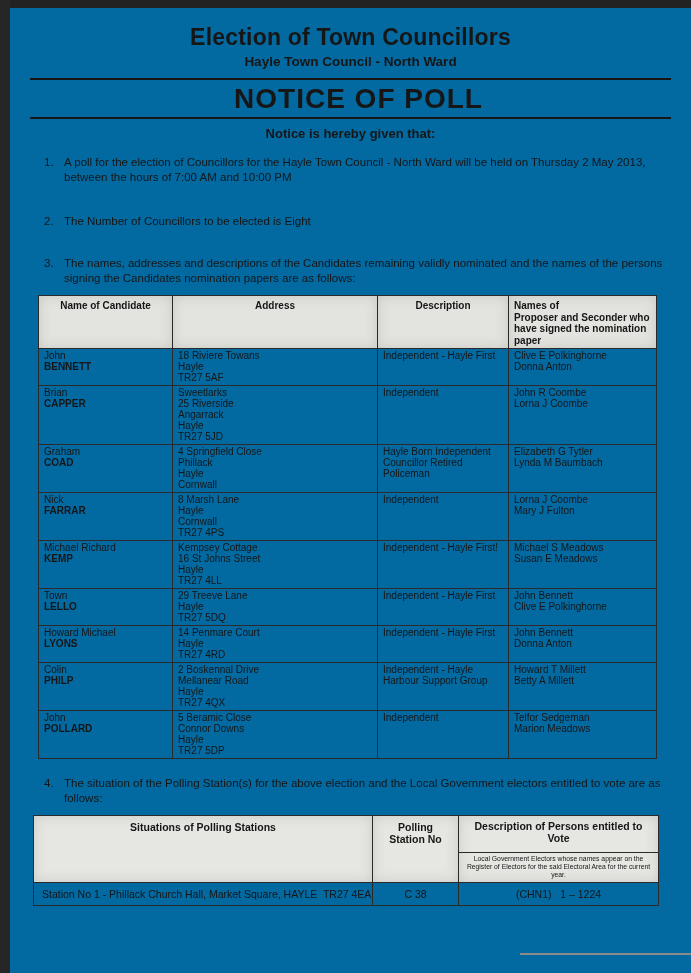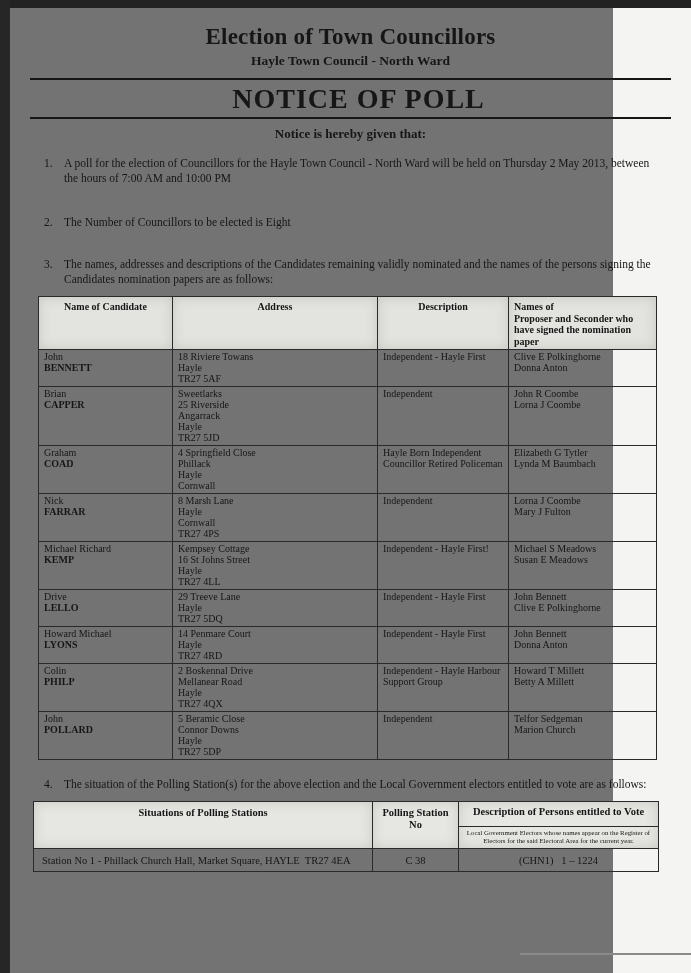--- a/index.html
+++ b/index.html
@@ -1,20 +1,20 @@
 <!DOCTYPE html>
 <html><head>
 <meta charset="utf-8">
 <style>
   html,body{margin:0;padding:0;}
   body{
     width:691px;height:973px;background:#f4f4f2;position:relative;
     font-family:"Liberation Sans", sans-serif;color:#161616;overflow:hidden;
   }
-  .page{position:absolute;left:0;top:0;width:613px;height:973px;background:#737373;font-family:Liberation Serif, serif;}
+  .page{position:absolute;left:0;top:0;width:691px;height:973px;background:#0369a1;}
   .scan-top{position:absolute;left:0;top:0;width:691px;height:8px;background:#222;}
   .scan-left{position:absolute;left:0;top:0;width:10px;height:973px;background:#262626;}
   .content{position:absolute;left:10px;top:8px;width:681px;}
 
   
   .hdr{text-align:center;padding-top:16px;}
   .title1{font-size:23px;font-weight:bold;letter-spacing:.2px;}
   .title2{font-size:13.5px;font-weight:bold;margin-top:3px;}
   .rule{height:2px;background:#161616;margin:0 20px;}
   .rule.r1{margin-top:9px;}
@@ -192,21 +192,21 @@
               <div>TR27 4LL</div>
             </td>
         <td>Independent - Hayle First!</td>
         <td>
               <div>Michael S Meadows</div>
               <div>Susan E Meadows</div>
             </td>
       </tr>
       <tr>
         <td>
-              <div>Drive</div>
+              <div>Town</div>
               <div class="surname">LELLO</div>
             </td>
         <td>
               <div>29 Treeve Lane</div>
               <div>Hayle</div>
               <div>TR27 5DQ</div>
             </td>
         <td>Independent - Hayle First</td>
         <td>
               <div>John Bennett</div>
@@ -253,21 +253,21 @@
             </td>
         <td>
               <div>5 Beramic Close</div>
               <div>Connor Downs</div>
               <div>Hayle</div>
               <div>TR27 5DP</div>
             </td>
         <td>Independent</td>
         <td>
               <div>Telfor Sedgeman</div>
-              <div>Marion Church</div>
+              <div>Marion Meadows</div>
             </td>
       </tr>
     </tbody>
       </table>
 
     <div class="item i4">
       <span class="num">4.</span>
       <span class="txt">The situation of the Polling Station(s) for the above election and the Local Government electors entitled to vote are as follows:</span>
     </div>
 

